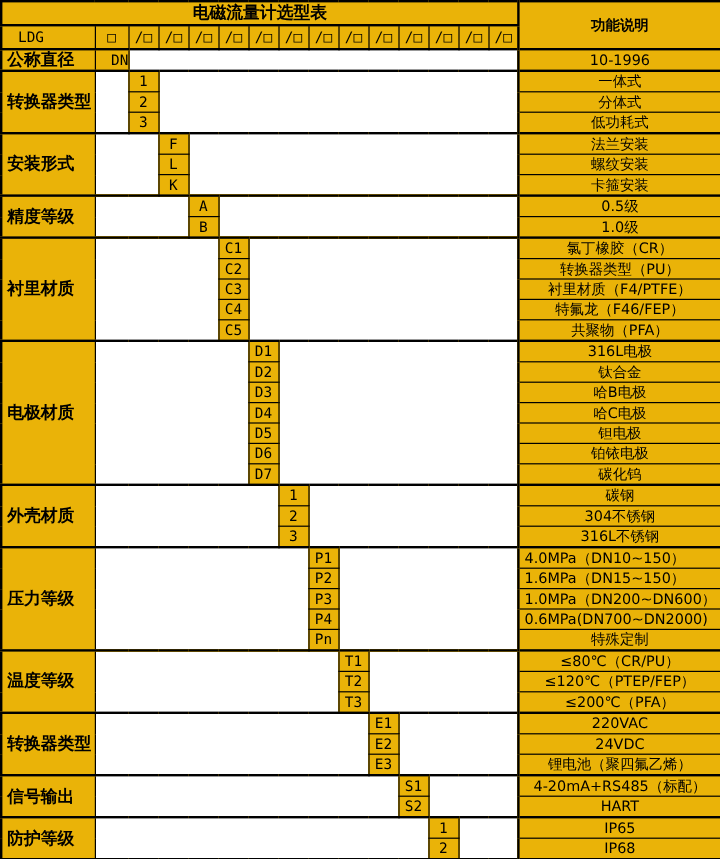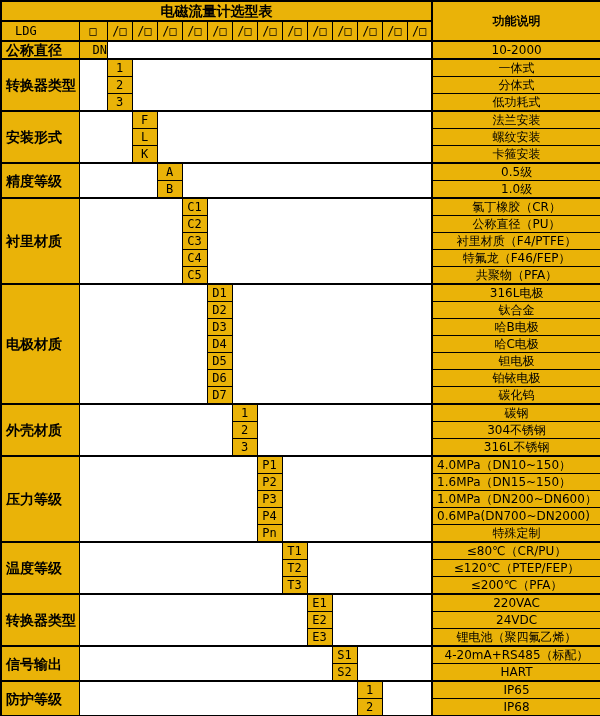--- a/index.html
+++ b/index.html
@@ -68,21 +68,21 @@
           <td class="code">/□</td>
           <td class="code">/□</td>
           <td class="code">/□</td>
           <td class="code">/□</td>
           <td class="code">/□</td>
         </tr>
         <tr class="group-start">
           <td class="label">公称直径</td>
           <td class="code left">DN</td>
           <td class="blank" colspan="13"></td>
-          <td class="desc">10-2000</td>
+          <td class="desc">10-1996</td>
         </tr>
         <tr class="group-start">
           <td class="label" rowspan="3">转换器类型</td>
           <td class="blank" colspan="1" rowspan="3"></td>
           <td class="code">1</td>
           <td class="blank" colspan="12" rowspan="3"></td>
           <td class="desc">一体式</td>
         </tr>
         <tr>
           <td class="code">2</td>
@@ -120,21 +120,21 @@
         </tr>
         <tr class="group-start">
           <td class="label" rowspan="5">衬里材质</td>
           <td class="blank" colspan="4" rowspan="5"></td>
           <td class="code">C1</td>
           <td class="blank" colspan="9" rowspan="5"></td>
           <td class="desc">氯丁橡胶（CR）</td>
         </tr>
         <tr>
           <td class="code">C2</td>
-          <td class="desc">公称直径（PU）</td>
+          <td class="desc">转换器类型（PU）</td>
         </tr>
         <tr>
           <td class="code">C3</td>
           <td class="desc">衬里材质（F4/PTFE）</td>
         </tr>
         <tr>
           <td class="code">C4</td>
           <td class="desc">特氟龙（F46/FEP）</td>
         </tr>
         <tr>

